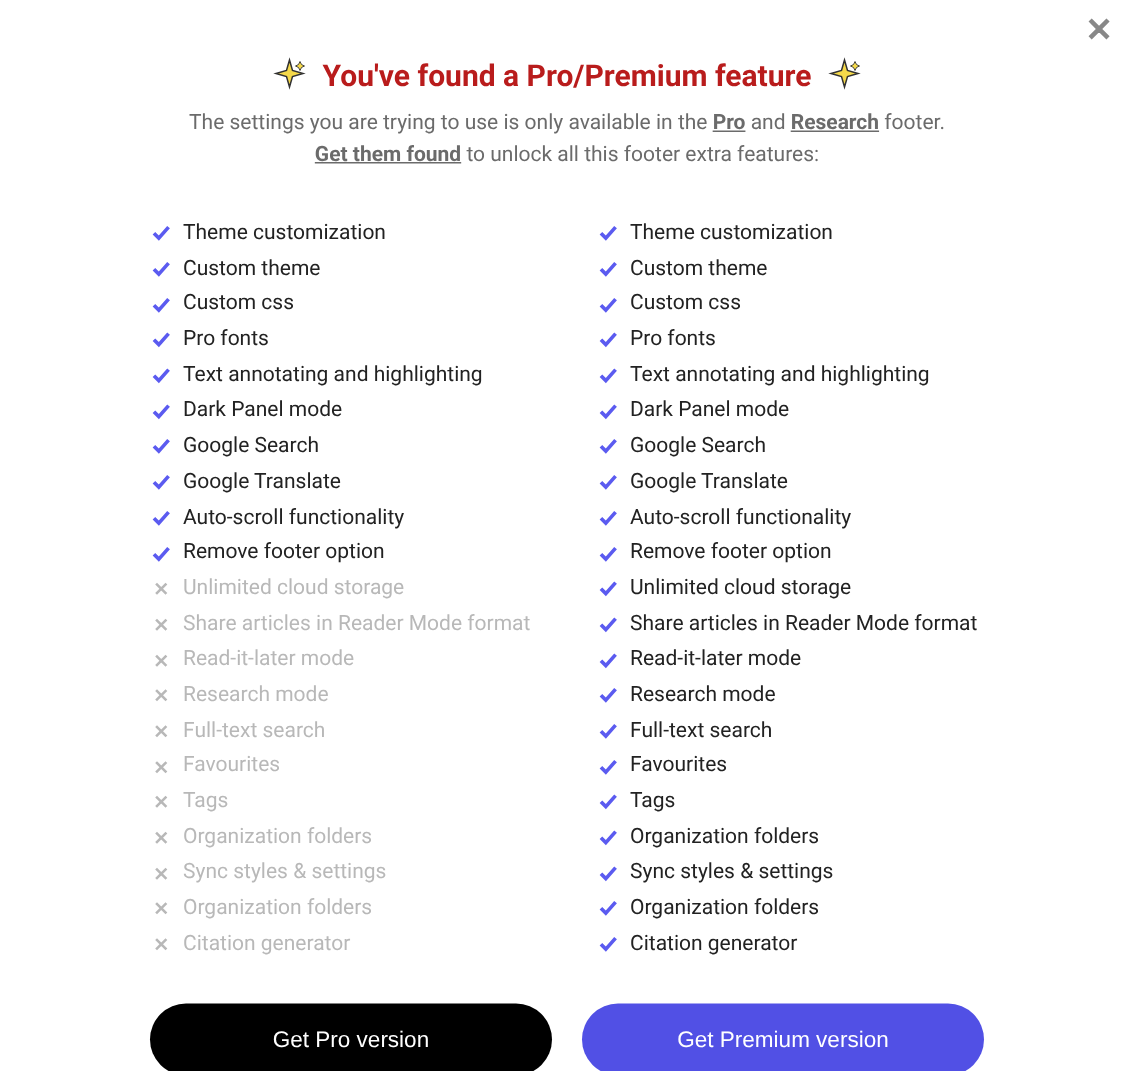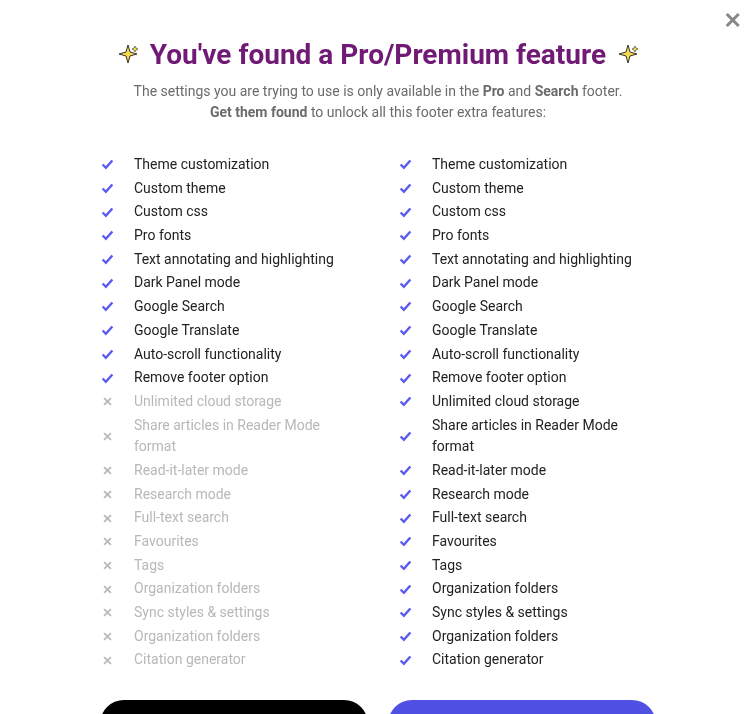--- a/index.html
+++ b/index.html
@@ -32,45 +32,45 @@
     margin-bottom: 10px;
   }
   .sparkle {
     width: 24px;
     height: 24px;
     display: inline-flex;
     align-items: center;
     justify-content: center;
   }
   .title {
-    font-size: 28px;
+    font-size: 20px;
     font-weight: 700;
-    color: #701a75;
+    color: #b91c1c;
   }
   .subtitle {
     text-align: center;
     font-size: 14px;
     color: #6b6b6b;
     line-height: 1.5;
     margin-bottom: 30px;
   }
-  .subtitle b { color: #6b6b6b; font-weight: 700; }
+  .subtitle b { color: #6b6b6b; font-weight: 700; text-decoration: underline; }
   .columns {
     display: flex;
     gap: 40px;
     margin-bottom: 28px;
     padding: 0 40px;
   }
   .col {
     flex: 1;
   }
   .feature {
     display: flex;
     align-items: center;
-    gap: 20px;
+    gap: 8px;
     font-size: 14px;
     line-height: 1.55;
     padding: 1px 0;
   }
   .feature.on {
     color: #222;
   }
   .feature.off {
     color: #b8b8b8;
   }
@@ -123,21 +123,21 @@
     <h1 class="title">You've found a Pro/Premium feature</h1>
     <span class="sparkle">
       <svg viewBox="0 0 24 24" width="24" height="24">
           <path d="M12 2 L14 9 L21 11 L14 13 L12 20 L10 13 L3 11 L10 9 Z" fill="#f5d94a" stroke="#333" stroke-width="1"></path>
           <path d="M19 3 L20 5 L22 6 L20 7 L19 9 L18 7 L16 6 L18 5 Z" fill="#f5d94a" stroke="#333" stroke-width="0.6"></path>
         </svg>
     </span>
   </div>
 
   <p class="subtitle">
-    <span>The settings you are trying to use is only available in the </span><b>Pro</b><span> and </span><b>Search</b><span> footer.</span><br>
+    <span>The settings you are trying to use is only available in the </span><b>Pro</b><span> and </span><b>Research</b><span> footer.</span><br>
     <b>Get them found</b><span> to unlock all this footer extra features:</span>
   </p>
 
   <div class="columns">
     <div class="col" id="col-pro">
         <div class="feature on">
           <span class="icon">
             <svg viewBox="0 0 16 16" width="13" height="13">
               <polyline class="check-svg" points="2,8 6,12 14,3"></polyline>
             </svg>

